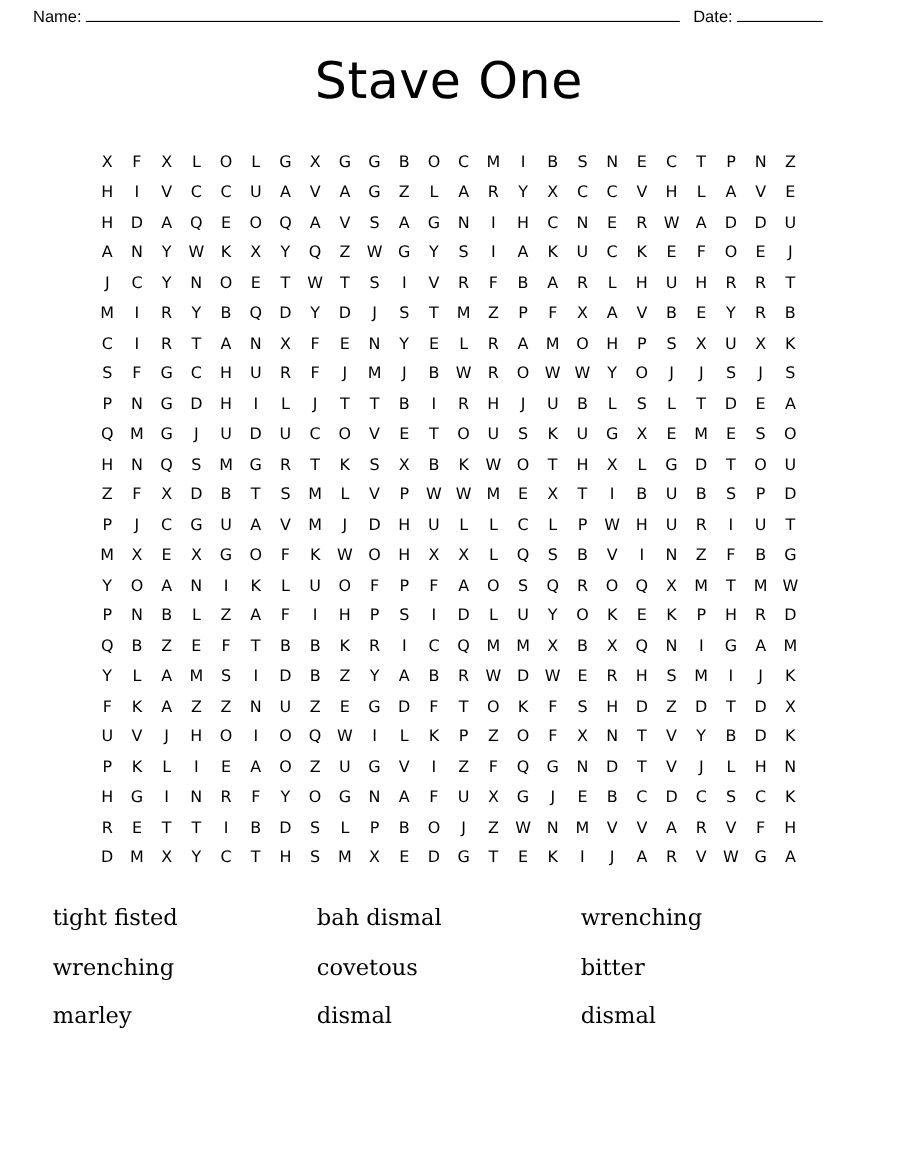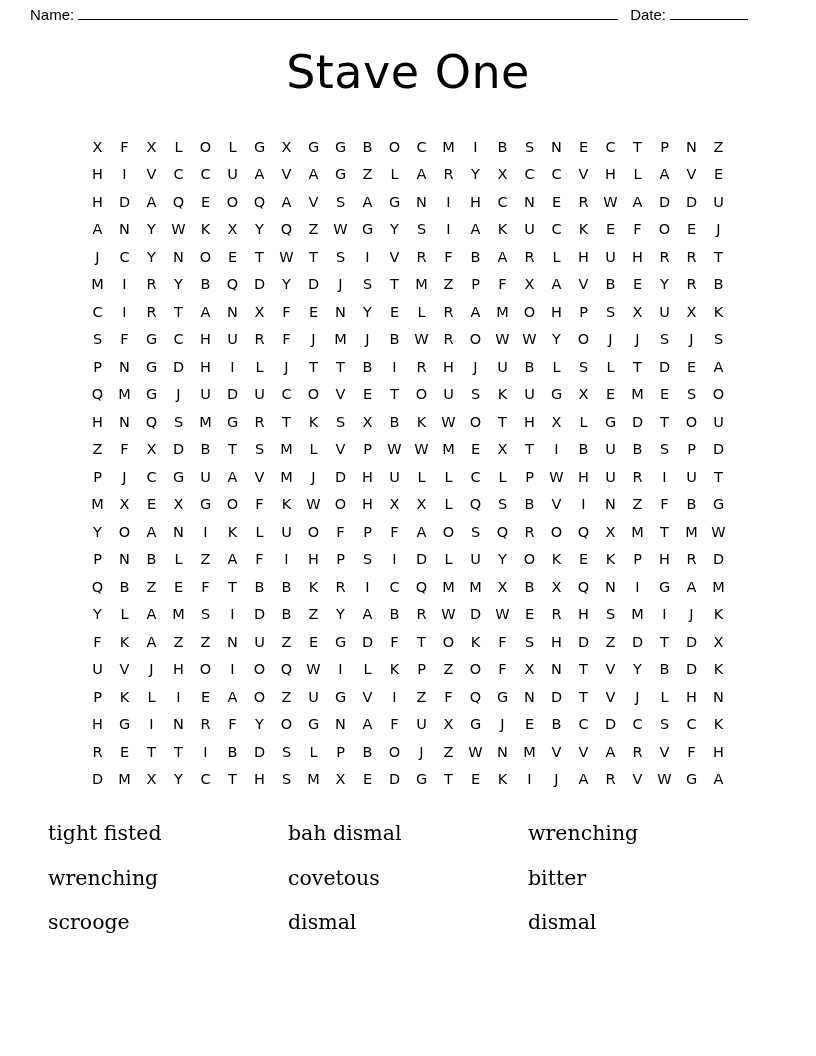--- a/index.html
+++ b/index.html
@@ -691,20 +691,20 @@
       </div>
   </div>
 
   <div class="words" id="words">
       <div class="word">tight fisted</div>
       <div class="word">bah dismal</div>
       <div class="word">wrenching</div>
       <div class="word">wrenching</div>
       <div class="word">covetous</div>
       <div class="word">bitter</div>
-      <div class="word">scrooge</div>
+      <div class="word">marley</div>
       <div class="word">dismal</div>
       <div class="word">dismal</div>
       <div class="word empty"></div>
       <div class="word empty"></div>
     </div>
 
 </div>
 
 </body></html>

